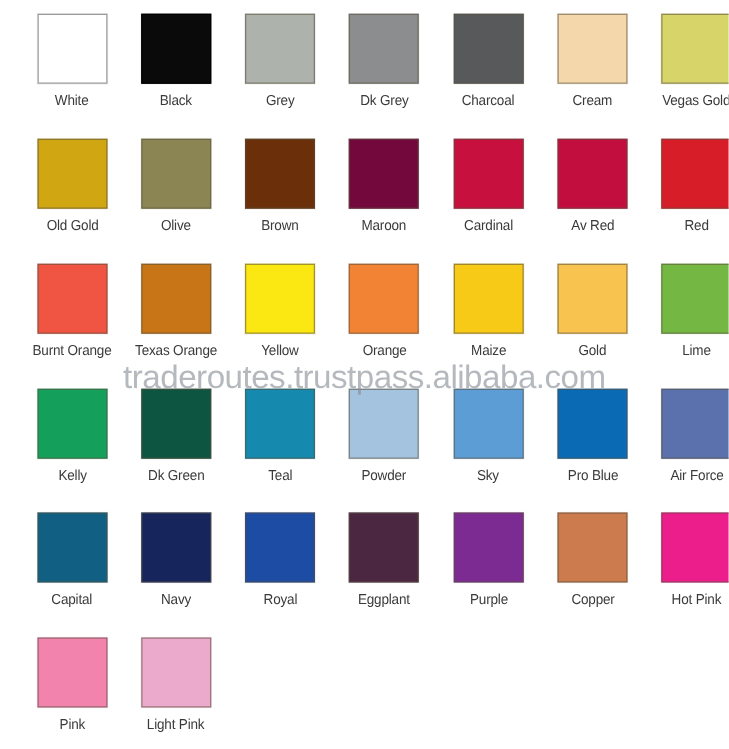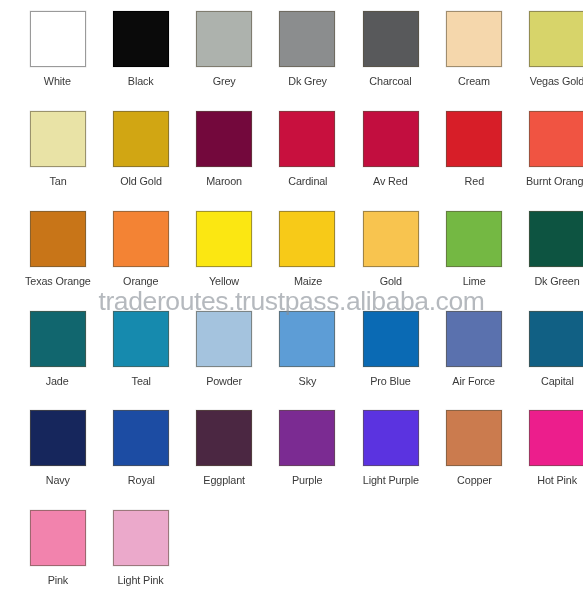--- a/index.html
+++ b/index.html
@@ -107,28 +107,32 @@
       </div>
       <div class="swatch-cell">
         <div class="swatch-chip" style="background-color: rgb(245, 215, 172);"></div>
         <div class="swatch-label">Cream</div>
       </div>
       <div class="swatch-cell">
         <div class="swatch-chip" style="background-color: rgb(215, 212, 106);"></div>
         <div class="swatch-label">Vegas Gold</div>
       </div>
       <div class="swatch-cell">
-        <div class="swatch-chip" style="background-color: rgb(233, 227, 166);"></div>
-        <div class="swatch-label">Tan</div>
-      </div>
-      <div class="swatch-cell">
         <div class="swatch-chip" style="background-color: rgb(209, 166, 19);"></div>
         <div class="swatch-label">Old Gold</div>
       </div>
       <div class="swatch-cell">
+        <div class="swatch-chip" style="background-color: rgb(138, 133, 82);"></div>
+        <div class="swatch-label">Olive</div>
+      </div>
+      <div class="swatch-cell">
+        <div class="swatch-chip" style="background-color: rgb(107, 48, 9);"></div>
+        <div class="swatch-label">Brown</div>
+      </div>
+      <div class="swatch-cell">
         <div class="swatch-chip" style="background-color: rgb(115, 8, 60);"></div>
         <div class="swatch-label">Maroon</div>
       </div>
       <div class="swatch-cell">
         <div class="swatch-chip" style="background-color: rgb(200, 16, 62);"></div>
         <div class="swatch-label">Cardinal</div>
       </div>
       <div class="swatch-cell">
         <div class="swatch-chip" style="background-color: rgb(194, 14, 63);"></div>
         <div class="swatch-label">Av Red</div>
@@ -139,48 +143,48 @@
       </div>
       <div class="swatch-cell">
         <div class="swatch-chip" style="background-color: rgb(240, 84, 66);"></div>
         <div class="swatch-label">Burnt Orange</div>
       </div>
       <div class="swatch-cell">
         <div class="swatch-chip" style="background-color: rgb(200, 117, 24);"></div>
         <div class="swatch-label">Texas Orange</div>
       </div>
       <div class="swatch-cell">
+        <div class="swatch-chip" style="background-color: rgb(251, 231, 18);"></div>
+        <div class="swatch-label">Yellow</div>
+      </div>
+      <div class="swatch-cell">
         <div class="swatch-chip" style="background-color: rgb(243, 131, 52);"></div>
         <div class="swatch-label">Orange</div>
       </div>
       <div class="swatch-cell">
-        <div class="swatch-chip" style="background-color: rgb(251, 231, 18);"></div>
-        <div class="swatch-label">Yellow</div>
-      </div>
-      <div class="swatch-cell">
         <div class="swatch-chip" style="background-color: rgb(247, 202, 24);"></div>
         <div class="swatch-label">Maize</div>
       </div>
       <div class="swatch-cell">
         <div class="swatch-chip" style="background-color: rgb(248, 196, 79);"></div>
         <div class="swatch-label">Gold</div>
       </div>
       <div class="swatch-cell">
         <div class="swatch-chip" style="background-color: rgb(116, 184, 67);"></div>
         <div class="swatch-label">Lime</div>
       </div>
       <div class="swatch-cell">
+        <div class="swatch-chip" style="background-color: rgb(20, 160, 90);"></div>
+        <div class="swatch-label">Kelly</div>
+      </div>
+      <div class="swatch-cell">
         <div class="swatch-chip" style="background-color: rgb(13, 84, 65);"></div>
         <div class="swatch-label">Dk Green</div>
       </div>
       <div class="swatch-cell">
-        <div class="swatch-chip" style="background-color: rgb(17, 102, 110);"></div>
-        <div class="swatch-label">Jade</div>
-      </div>
-      <div class="swatch-cell">
         <div class="swatch-chip" style="background-color: rgb(22, 138, 174);"></div>
         <div class="swatch-label">Teal</div>
       </div>
       <div class="swatch-cell">
         <div class="swatch-chip" style="background-color: rgb(164, 195, 222);"></div>
         <div class="swatch-label">Powder</div>
       </div>
       <div class="swatch-cell">
         <div class="swatch-chip" style="background-color: rgb(93, 157, 214);"></div>
         <div class="swatch-label">Sky</div>
@@ -205,24 +209,20 @@
         <div class="swatch-chip" style="background-color: rgb(28, 76, 163);"></div>
         <div class="swatch-label">Royal</div>
       </div>
       <div class="swatch-cell">
         <div class="swatch-chip" style="background-color: rgb(75, 39, 66);"></div>
         <div class="swatch-label">Eggplant</div>
       </div>
       <div class="swatch-cell">
         <div class="swatch-chip" style="background-color: rgb(123, 43, 146);"></div>
         <div class="swatch-label">Purple</div>
-      </div>
-      <div class="swatch-cell">
-        <div class="swatch-chip" style="background-color: rgb(91, 51, 224);"></div>
-        <div class="swatch-label">Light Purple</div>
       </div>
       <div class="swatch-cell">
         <div class="swatch-chip" style="background-color: rgb(203, 123, 78);"></div>
         <div class="swatch-label">Copper</div>
       </div>
       <div class="swatch-cell">
         <div class="swatch-chip" style="background-color: rgb(236, 30, 140);"></div>
         <div class="swatch-label">Hot Pink</div>
       </div>
       <div class="swatch-cell">

